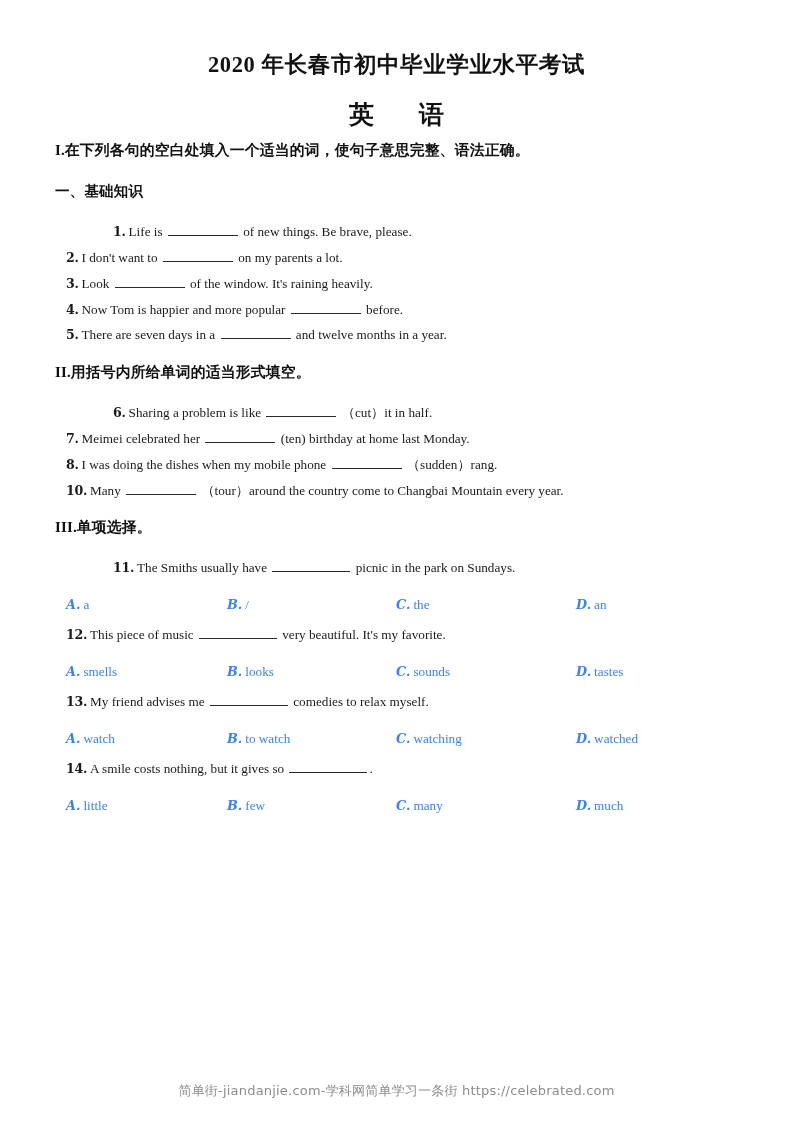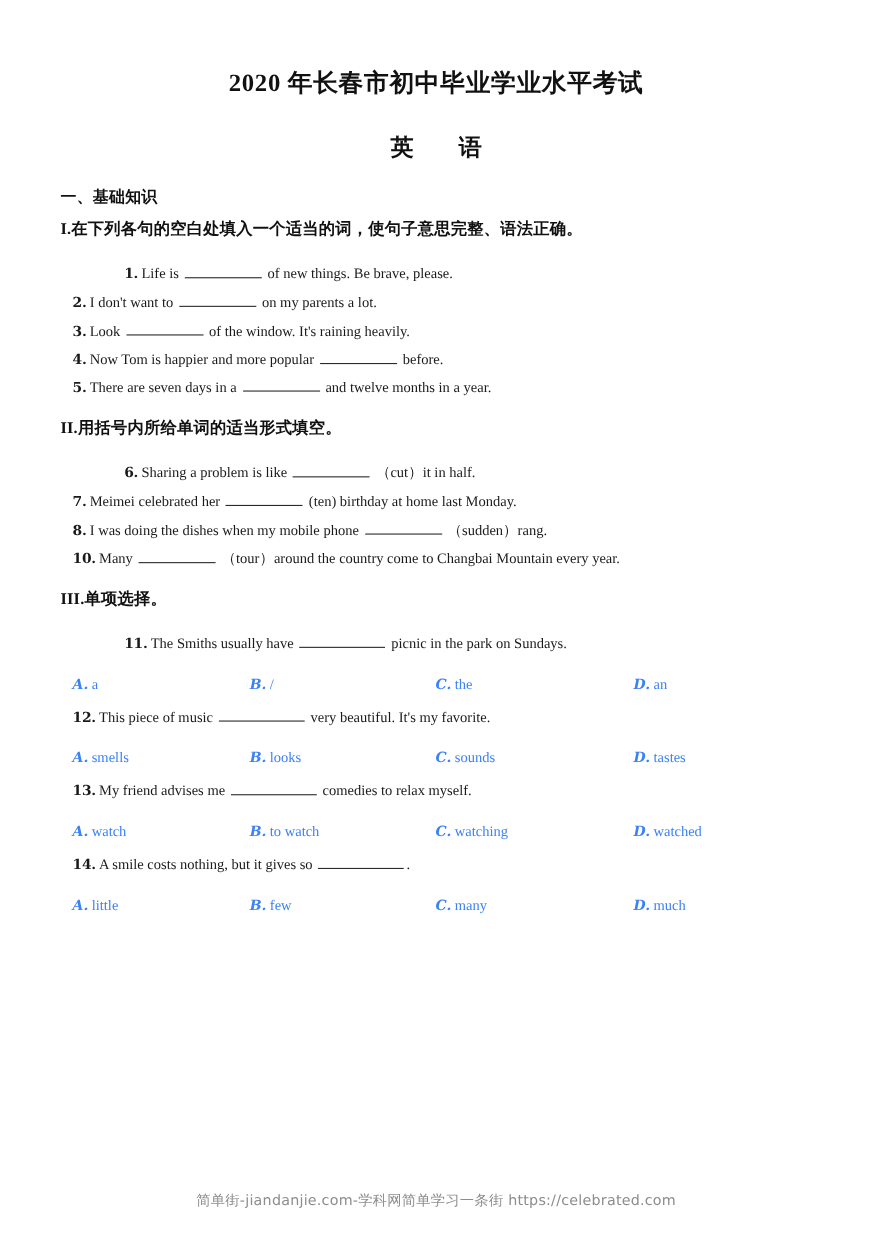--- a/index.html
+++ b/index.html
@@ -22,30 +22,30 @@
     padding: 0;
   }
 
   
   .doc-title {
     text-align: center;
     font-family: "Liberation Serif", "DejaVu Serif", serif;
     font-weight: bold;
     font-size: 22.5px;
     letter-spacing: 0.6px;
-    margin: 16px;
+    margin: 5px;
     padding-top: 46px;
     line-height: 1.25;
     color: #111;
   }
   .doc-subtitle {
     text-align: center;
     font-family: "Liberation Serif", "DejaVu Serif", serif;
     font-weight: bold;
-    font-size: 21px;
+    font-size: 25px;
     letter-spacing: 10px;
     text-indent: 10px;
     margin: 0;
     padding-top: 14px;
     color: #111;
   }
 
   
   .section-head {
     font-family: "Liberation Serif", "DejaVu Serif", serif;
@@ -154,25 +154,25 @@
   }
 </style>
 </head>
 <body>
 
 <div class="page">
 
   <h1 class="doc-title">2020 年长春市初中毕业学业水平考试</h1>
   <h2 class="doc-subtitle">英　语</h2>
 
-  <div class="section-head part">一、基础知识</div>
-
   <div class="section-head sub">
     <span class="roman">I.</span><span>在下列各句的空白处填入一个适当的词，使句子意思完整、语法正确。</span>
   </div>
+
+  <div class="section-head part">一、基础知识</div>
 
   <div class="q-list">
     <div class="q-row first">
       <span class="q-num">1.</span><span class="q-text">Life is</span>
       <span class="blank w-mid"></span>
       <span class="q-text">of new things. Be brave, please.</span>
     </div>
     <div class="q-row">
       <span class="q-num">2.</span><span class="q-text">I don't want to</span>
       <span class="blank w-mid"></span>

